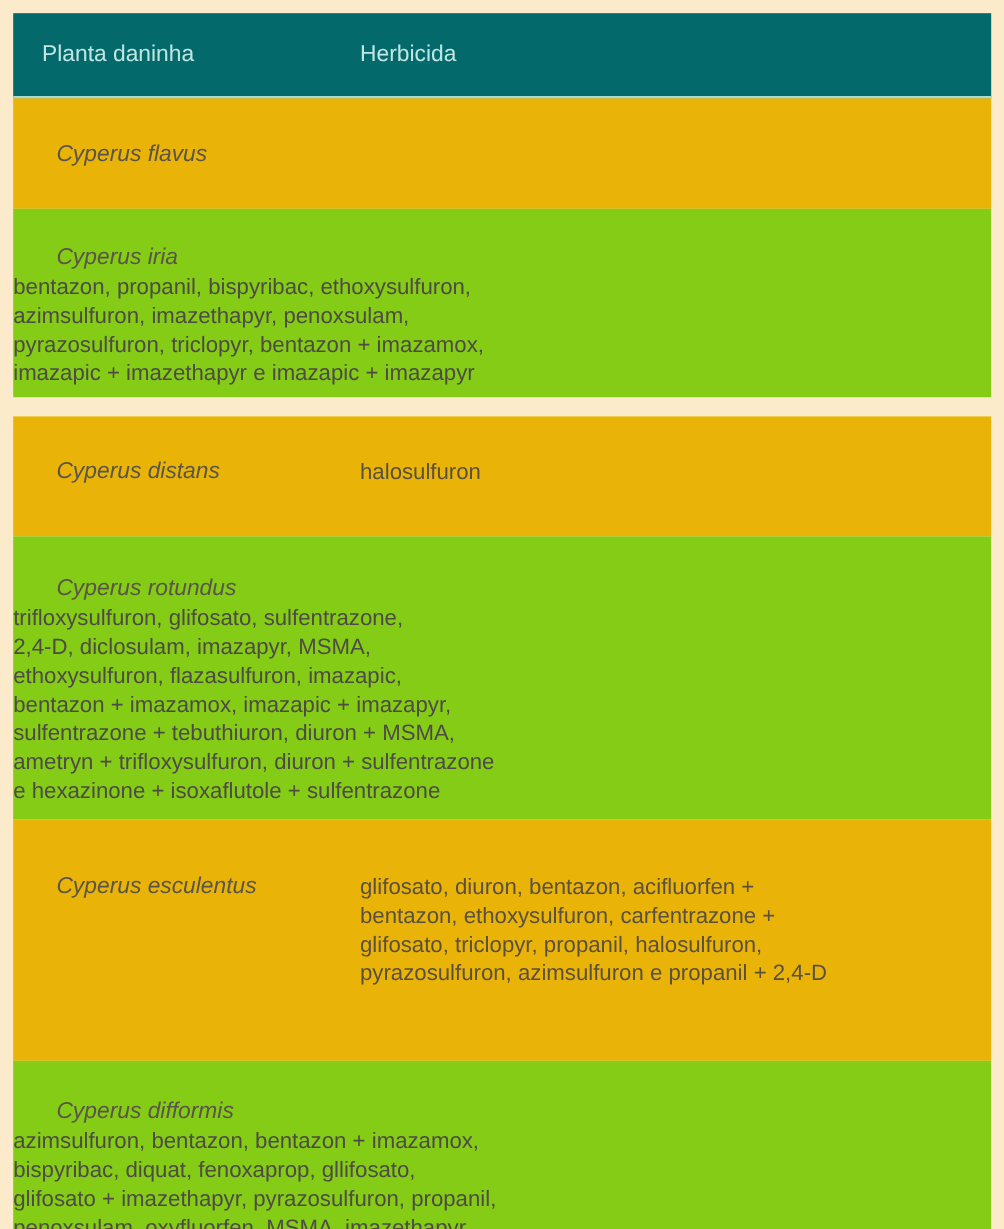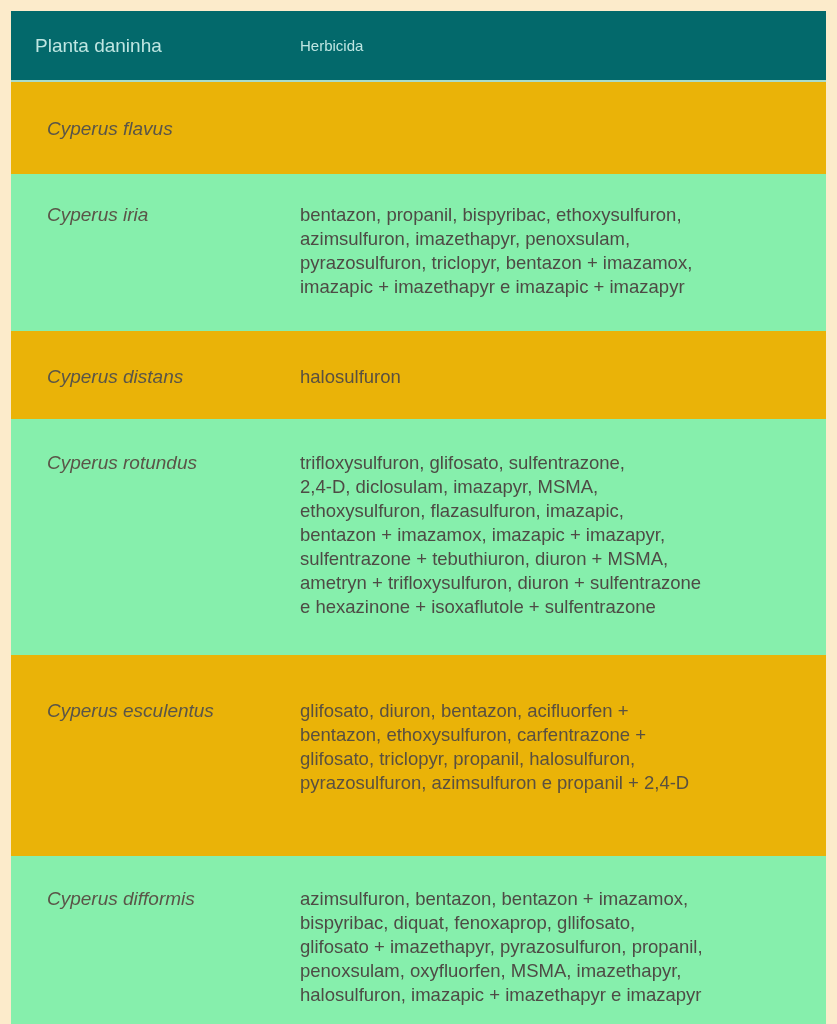--- a/index.html
+++ b/index.html
@@ -30,30 +30,30 @@
     .header .col1 {
       width: 289px;
       padding-left: 24px;
       box-sizing: border-box;
       color: #bfe6e2;
       font-size: 19px;
       font-weight: 300;
     }
     .header .col2 {
       color: #bfe6e2;
-      font-size: 15px;
+      font-size: 19px;
       font-weight: 300;
     }
     .row {
       display: flex;
       align-items: flex-start;
       box-sizing: border-box;
     }
     .row.cream { background: #eab308; }
-    .row.white { background: #86efac; }
+    .row.white { background: #84cc16; flex-direction: column; }
     .row .plant {
       width: 289px;
       padding-left: 36px;
       box-sizing: border-box;
       font-style: italic;
       color: #5a5548;
       font-size: 19px;
       line-height: 24px;
     }
     .row .herb {
@@ -79,21 +79,21 @@
   </div>
 
   <div class="row white" style="height:157px; padding-top:29px;">
     <div class="plant">Cyperus iria</div>
     <div class="herb">bentazon, propanil, bispyribac, ethoxysulfuron,
 azimsulfuron, imazethapyr, penoxsulam,
 pyrazosulfuron, triclopyr, bentazon + imazamox,
 imazapic + imazethapyr e imazapic + imazapyr</div>
   </div>
 
-  <div class="row cream" style="height:88px; padding-top:34px;">
+  <div class="row cream" style="height:100px; padding-top:34px;margin-top:16px;">
     <div class="plant">Cyperus distans</div>
     <div class="herb">halosulfuron</div>
   </div>
 
   <div class="row white" style="height:236px; padding-top:32px;">
     <div class="plant">Cyperus rotundus</div>
     <div class="herb">trifloxysulfuron, glifosato, sulfentrazone,
 2,4-D, diclosulam, imazapyr, MSMA,
 ethoxysulfuron, flazasulfuron, imazapic,
 bentazon + imazamox, imazapic + imazapyr,

